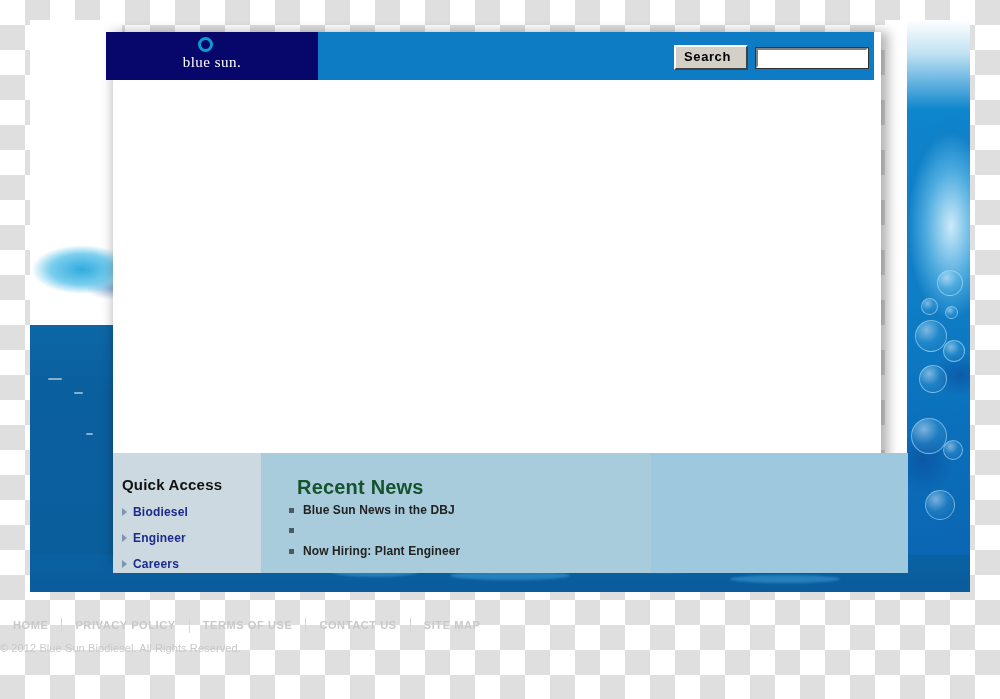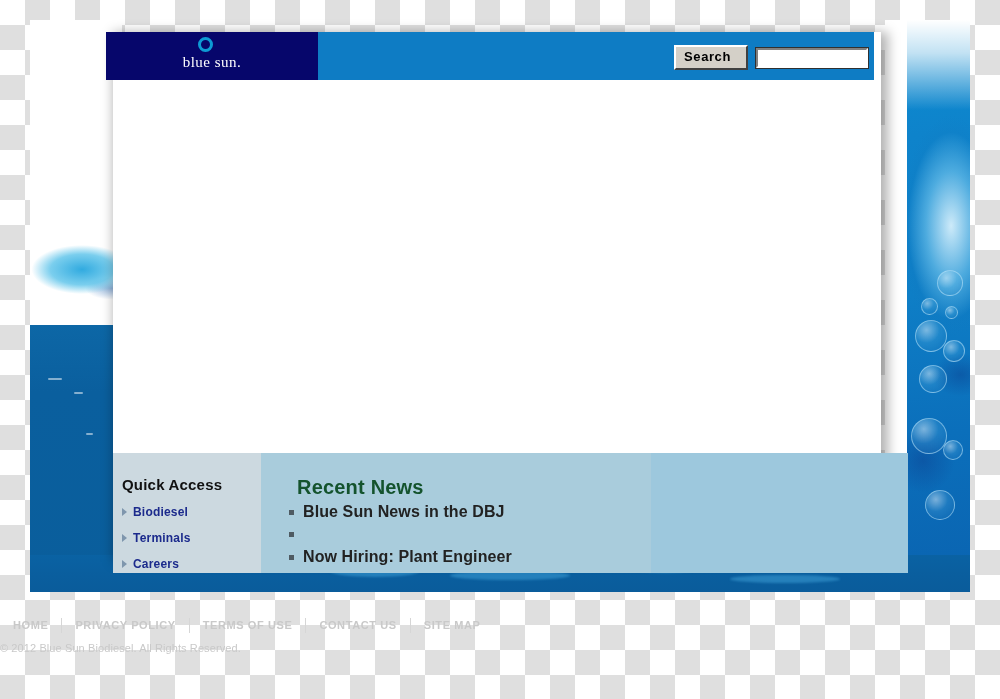--- a/index.html
+++ b/index.html
@@ -322,21 +322,21 @@
     cursor: pointer;
   }
   .news-bullet {
     width: 5px;
     height: 5px;
     background: #4e5a62;
     margin-right: 9px;
     flex: 0 0 auto;
   }
   .news-label {
-    font-size: 16px;
+    font-size: 12px;
     font-weight: bold;
     color: #222222;
     letter-spacing: 0.1px;
     white-space: nowrap;
   }
 
   .extra-panel {
     position: absolute;
     left: 538px;
     top: 0;
@@ -433,21 +433,21 @@
 
     <div class="quick-access">
       <div class="qa-title">Quick Access</div>
       <div class="qa-list">
         <div class="qa-item">
           <span class="qa-arrow"></span>
           <span class="qa-label">Biodiesel</span>
         </div>
         <div class="qa-item">
           <span class="qa-arrow"></span>
-          <span class="qa-label">Terminals</span>
+          <span class="qa-label">Engineer</span>
         </div>
         <div class="qa-item">
           <span class="qa-arrow"></span>
           <span class="qa-label">Careers</span>
         </div>
       </div>
     </div>
 
     <div class="news-panel">
       <div class="news-title">Recent News</div>

